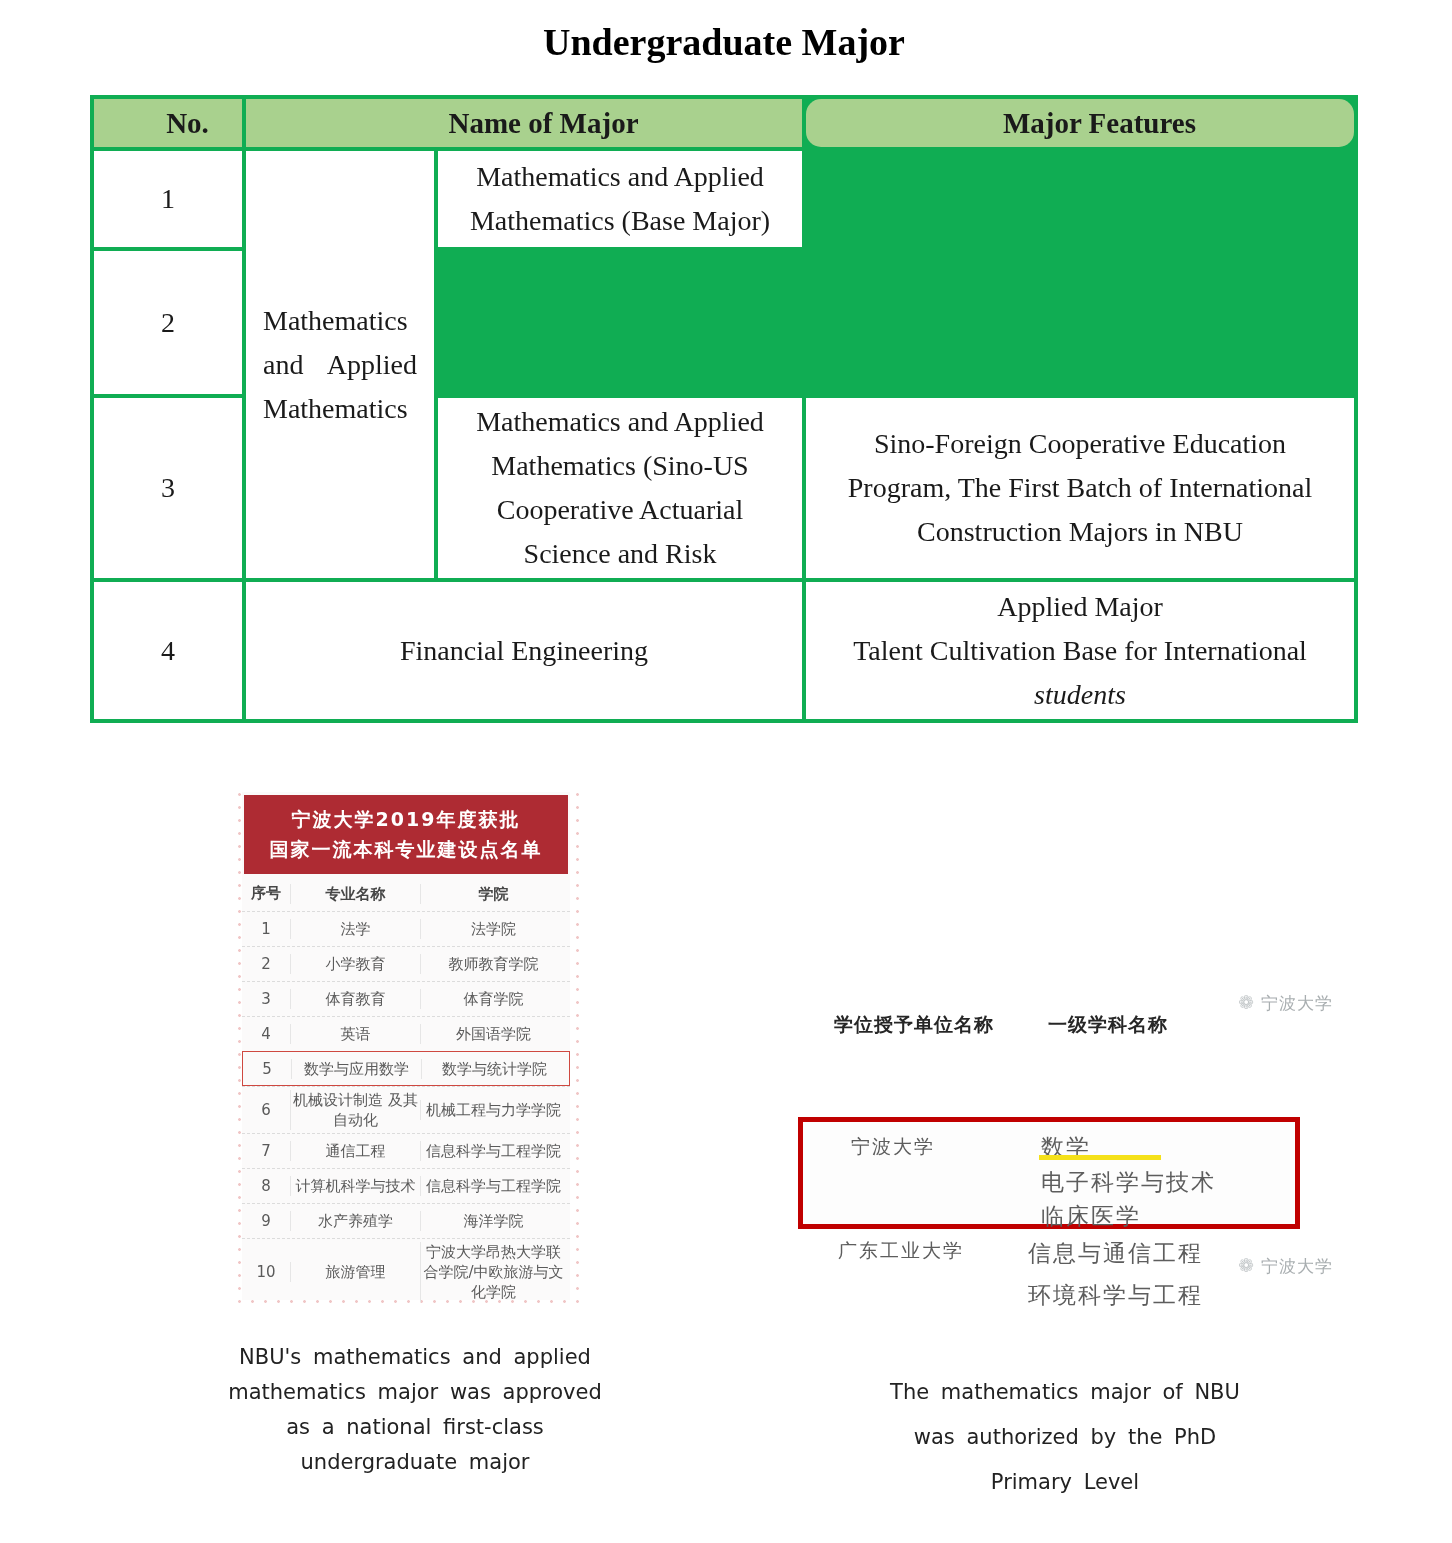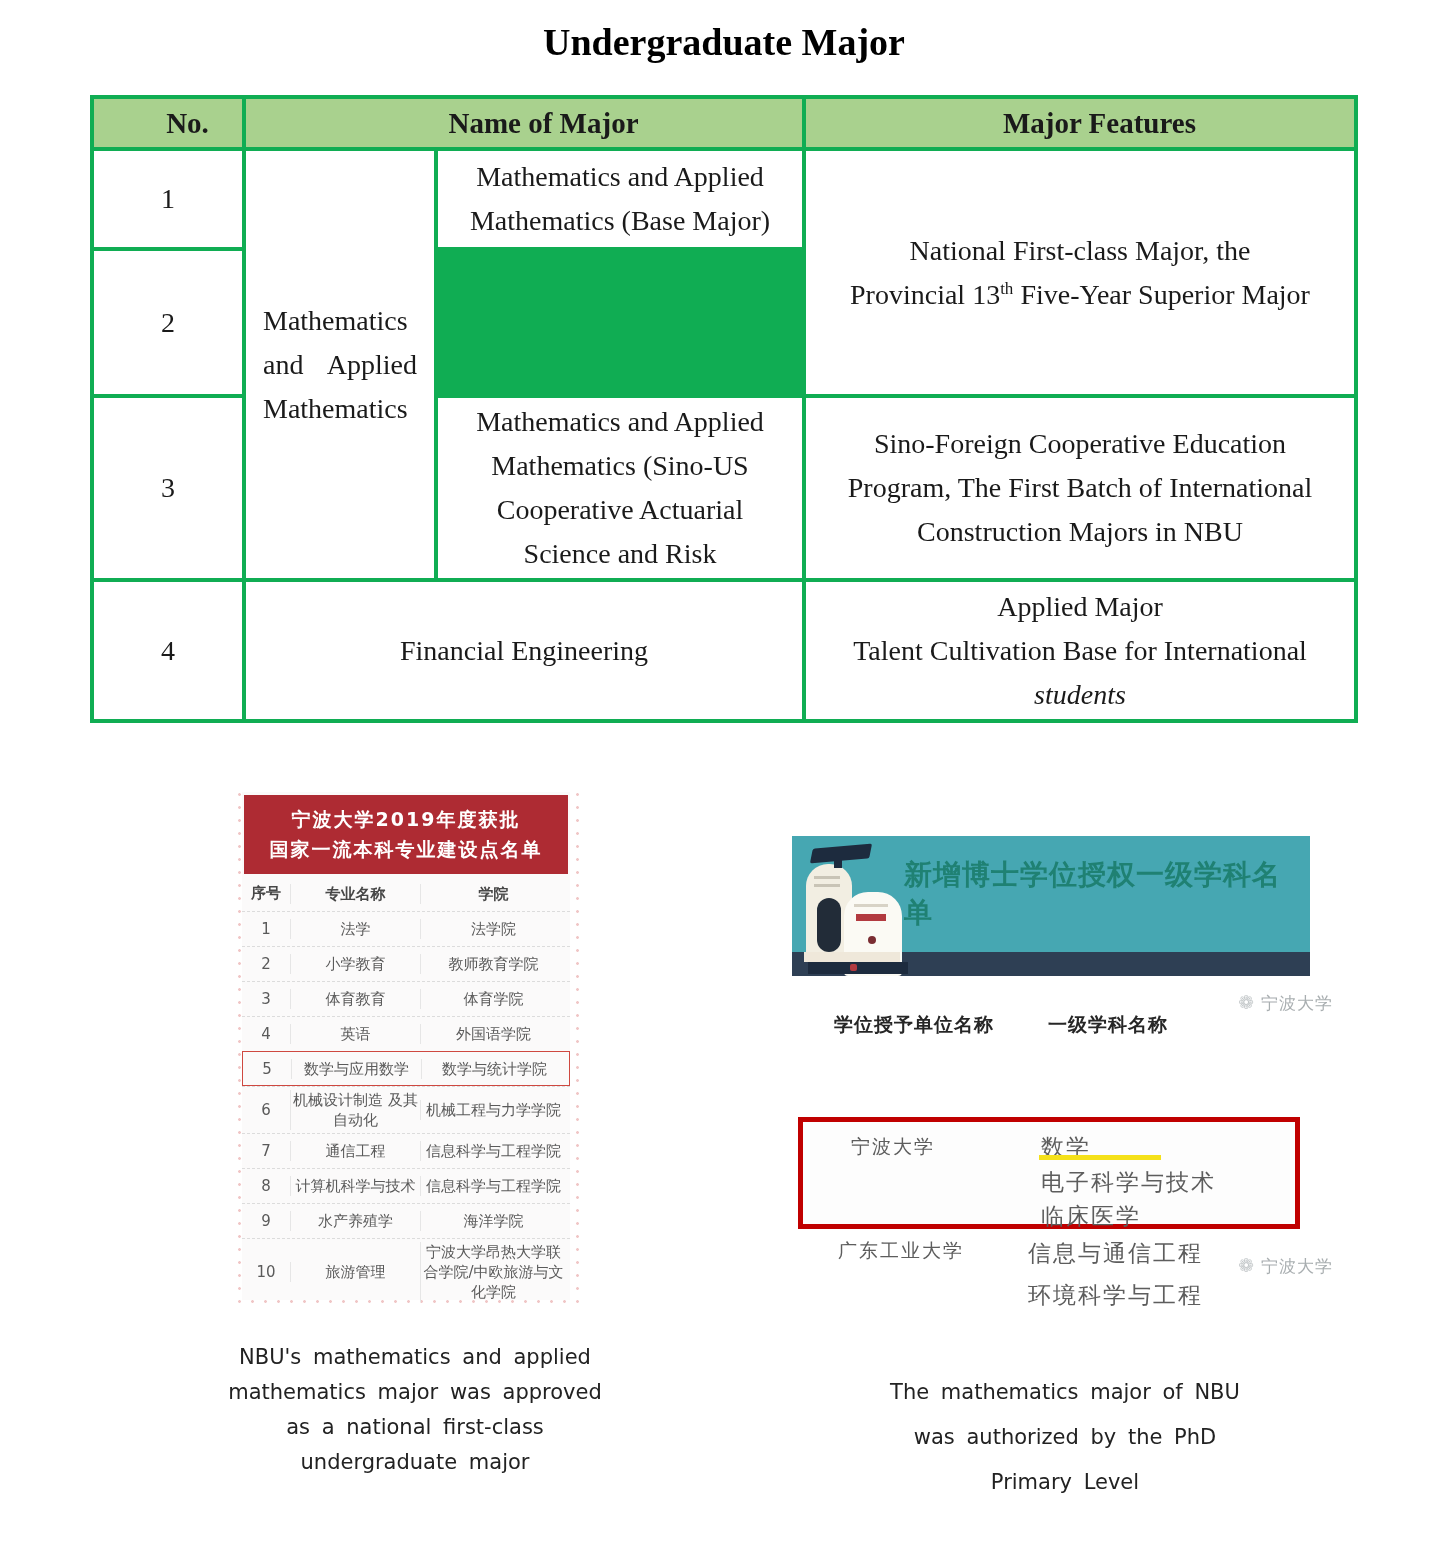--- a/index.html
+++ b/index.html
@@ -26,21 +26,21 @@
     gap:4px; padding:4px;
   }
   .cell {
     background:#ffffff; color:#1a1a1a; font-size:28px; line-height:44px;
     display:flex; flex-direction:column; align-items:center; justify-content:center;
     text-align:center;
   }
   .hcell { background:#A9D18E; font-weight:bold; font-size:29px;padding-left:39px; }
   .c-hno   { grid-column:1; grid-row:1; }
   .c-hname { grid-column:2 / 4; grid-row:1; }
-  .c-hfeat { grid-column:4; grid-row:1; }
+  .c-hfeat { grid-column:4; grid-row:1;border-radius:15px; }
   .c-no1 { grid-column:1; grid-row:2; }
   .c-no2 { grid-column:1; grid-row:3; }
   .c-no3 { grid-column:1; grid-row:4; }
   .c-no4 { grid-column:1; grid-row:5; }
   .c-group { grid-column:2; grid-row:2 / 5; padding:0 17px; }
   .c-group span { display:block; width:100%; text-align:justify; }
   .c-sub1 { grid-column:3; grid-row:2; padding:0 22px; }
   .c-sub2 { grid-column:3; grid-row:3; padding:0 22px; }
   .c-sub3 { grid-column:3; grid-row:4; padding:0 22px; }
   .c-name4 { grid-column:2 / 4; grid-row:5; }
@@ -150,24 +150,20 @@
     <div class="cell c-no3">3</div>
     <div class="cell c-no4">4</div>
 
     <div class="cell c-group">
       <span>Mathematics and Applied Mathematics</span>
     </div>
     <div class="cell c-sub1">Mathematics and Applied Mathematics (Base Major)</div>
     <div class="cell c-name4">Financial Engineering</div>
     <div class="cell c-sub3">Mathematics and Applied Mathematics (Sino-US Cooperative Actuarial Science and Risk</div>
 
-    <div class="cell c-feat12">
-      <span class="feat-line">National First-class Major, the</span>
-      <span class="feat-line"><span>Provincial 13</span><sup>th</sup><span> Five-Year Superior Major</span></span>
-    </div>
     <div class="cell c-feat3">Sino-Foreign Cooperative Education Program, The First Batch of International Construction Majors in NBU</div>
     <div class="cell c-feat4">
       <span class="feat-line">Applied Major</span>
       <span class="feat-line">Talent Cultivation Base for International</span>
       <span class="feat-line italic">students</span>
     </div>
   </div>
 
   <div class="lfig">
     <div class="lcard">
@@ -229,41 +225,20 @@
         <div class="lrow">
           <span class="lc1">10</span>
           <span class="lc2">旅游管理</span>
           <span class="lc3">宁波大学昂热大学联合学院/中欧旅游与文化学院</span>
         </div>
       </div>
     </div>
   </div>
 
   <div class="rfig">
-    <div class="banner">
-      <div class="banner-floor"></div>
-      <div class="illus">
-        <div class="scroll1">
-          <span class="tl1"></span>
-            <span class="tl2"></span>
-          <div class="scroll1-core"></div>
-        </div>
-        <div class="cap"></div>
-        <div class="cap-knot"></div>
-        <div class="scroll2">
-          <span class="tl"></span>
-          <div class="seal"></div>
-          <div class="dot"></div>
-        </div>
-        <div class="base1"></div>
-        <div class="base2"></div>
-        <div class="base-dot"></div>
-      </div>
-      <div class="banner-title">新增博士学位授权一级学科名单</div>
-    </div>
 
     <div class="wm wm1">
       <span class="wm-icon">❁</span><span>宁波大学</span>
     </div>
 
     <div class="rhead rhead1">学位授予单位名称</div>
     <div class="rhead rhead2">一级学科名称</div>
 
     <div class="redbox">
       <div class="uni">宁波大学</div>

